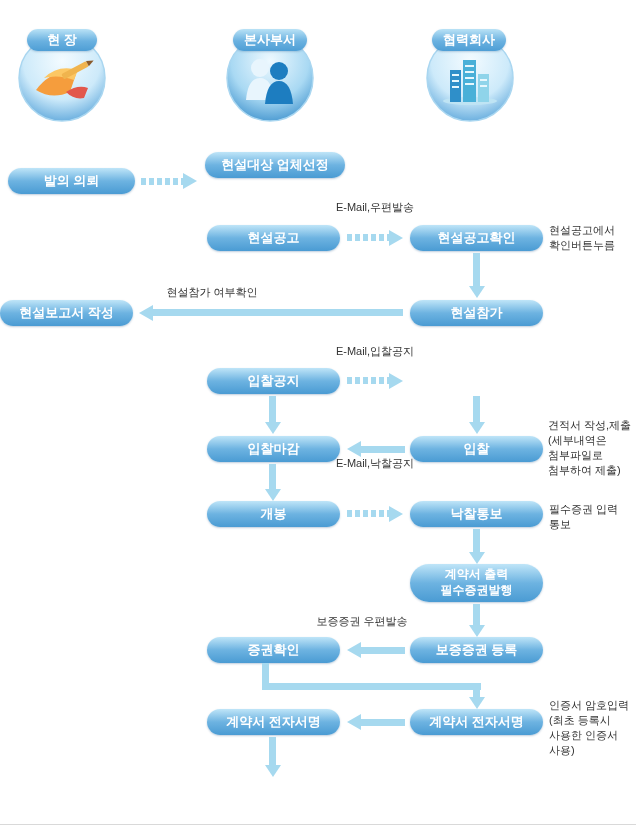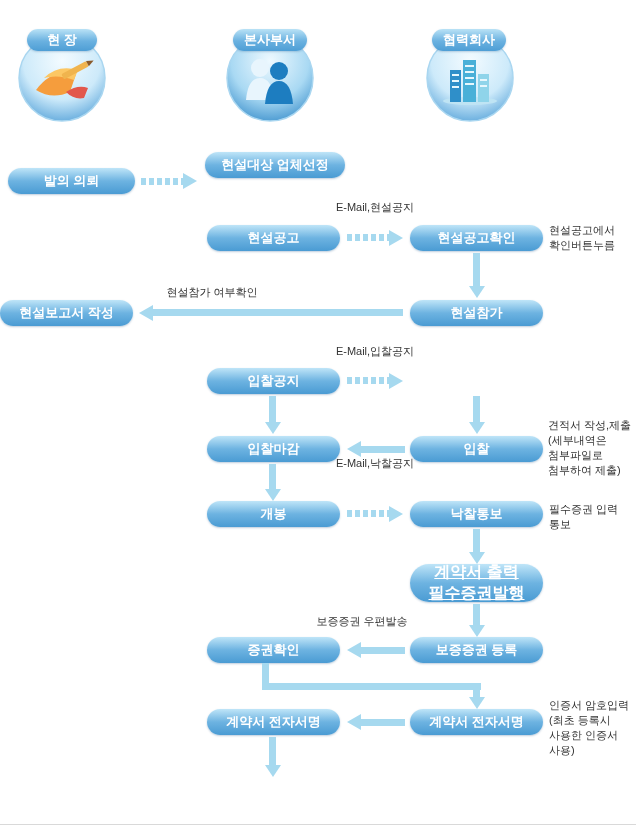--- a/index.html
+++ b/index.html
@@ -19,21 +19,21 @@
   .ring{position:absolute;width:88px;height:88px;z-index:2;}
   .ring svg{display:block;}
   
   .pill{
     position:absolute;height:26px;border-radius:13px;
     background:linear-gradient(180deg,#bfe5f8 0%,#6db3e1 50%,#4a9bd3 100%);
     color:#fff;font-weight:bold;font-size:13px;text-align:center;
     display:flex;align-items:center;justify-content:center;
     box-shadow:0 1px 2px rgba(40,90,140,.3);
   }
-  .pill--multi{height:38px;border-radius:19px;font-size:16px;line-height:1.3;white-space:pre-line;text-decoration:underline;}
+  .pill--multi{height:38px;border-radius:19px;font-size:12px;line-height:1.3;white-space:pre-line;}
   
   .shaft-h{position:absolute;height:7px;background:#a6d9ef;}
   .shaft-h--striped{background:repeating-linear-gradient(90deg,#a6d9ef 0 5px,rgba(255,255,255,0) 5px 8px);}
   .shaft-v{position:absolute;width:7px;background:#a6d9ef;}
   .head-right{position:absolute;width:0;height:0;border-top:8px solid transparent;border-bottom:8px solid transparent;border-left:14px solid #a6d9ef;}
   .head-left{position:absolute;width:0;height:0;border-top:8px solid transparent;border-bottom:8px solid transparent;border-right:14px solid #a6d9ef;}
   .head-down{position:absolute;width:0;height:0;border-left:8px solid transparent;border-right:8px solid transparent;border-top:12px solid #a6d9ef;}
   
   .elabel{position:absolute;font-size:11px;color:#333;text-align:center;}
   .note{position:absolute;font-size:11px;color:#333;line-height:1.35;white-space:pre-line;}
@@ -210,21 +210,21 @@
   <div>
     <div class="head-left" style="left:347px;top:714px"></div>
     <div class="shaft-h" style="left:361px;top:719px;width:44px"></div>
   </div>
 
   <div>
     <div class="shaft-v" style="left:269px;top:737px;height:28px"></div>
     <div class="head-down" style="left:265px;top:765px"></div>
   </div>
 
-  <div class="elabel" style="left:315px;top:200px;width:120px">E-Mail,현설공지</div>
+  <div class="elabel" style="left:315px;top:200px;width:120px">E-Mail,우편발송</div>
   <div class="elabel" style="left:150px;top:285px;width:124px">현설참가 여부확인</div>
   <div class="elabel" style="left:315px;top:344px;width:120px">E-Mail,입찰공지</div>
   <div class="elabel" style="left:315px;top:456px;width:120px">E-Mail,낙찰공지</div>
   <div class="elabel" style="left:302px;top:614px;width:120px">보증증권 우편발송</div>
 
   <div class="note" style="left:549px;top:223px;width:84px">현설공고에서
 확인버튼누름</div>
   <div class="note" style="left:548px;top:418px;width:86px">견적서 작성,제출
 (세부내역은
 첨부파일로

